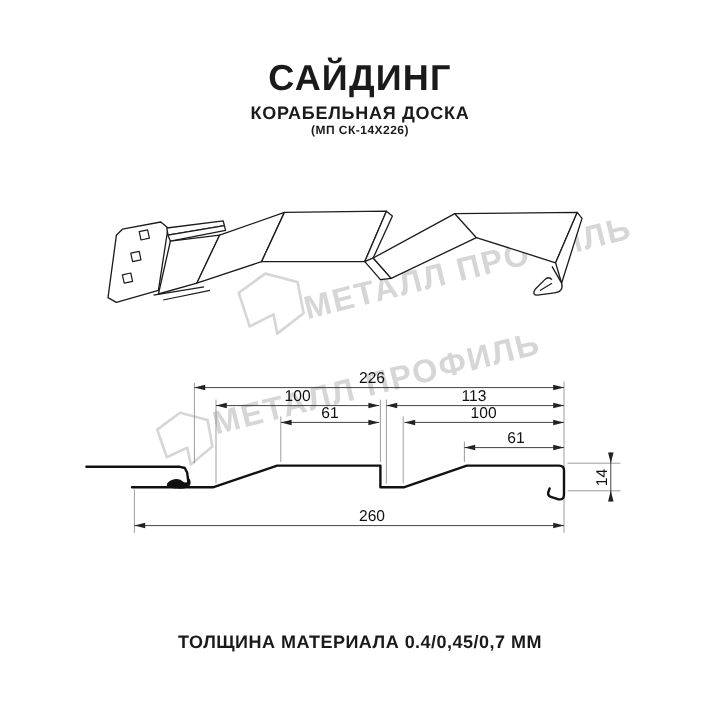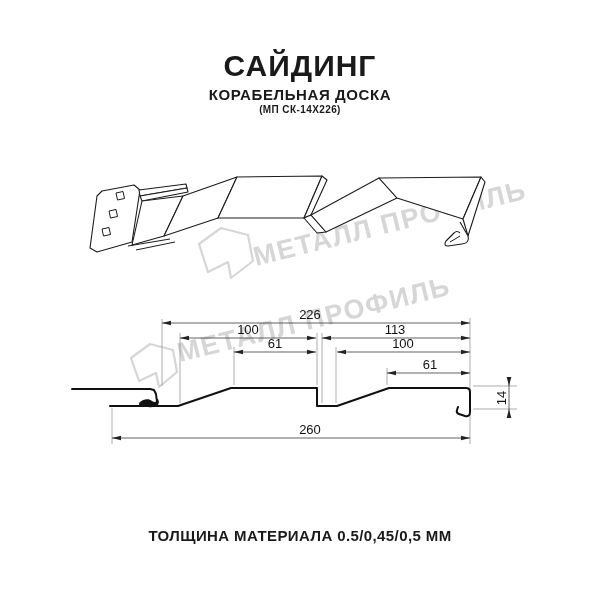--- a/index.html
+++ b/index.html
@@ -114,14 +114,14 @@
       <text class="dimtxt" text-anchor="middle" x="248" y="334">100</text>
       <text class="dimtxt" text-anchor="middle" x="395" y="334">113</text>
       <text class="dimtxt" text-anchor="middle" x="275" y="348">61</text>
       <text class="dimtxt" text-anchor="middle" x="403" y="348">100</text>
       <text class="dimtxt" text-anchor="middle" x="430" y="369">61</text>
       <text class="dimtxt" text-anchor="middle" x="310" y="434">260</text>
       <text class="dimtxt" text-anchor="middle" transform="rotate(-90 502 398)" x="502" y="402">14</text>
     </g>
   </svg>
 
-  <div class="hdr footer">ТОЛЩИНА МАТЕРИАЛА 0.5/0,45/0,5 ММ</div>
+  <div class="hdr footer">ТОЛЩИНА МАТЕРИАЛА 0.4/0,45/0,7 ММ</div>
 </div>
 
 </body></html>

